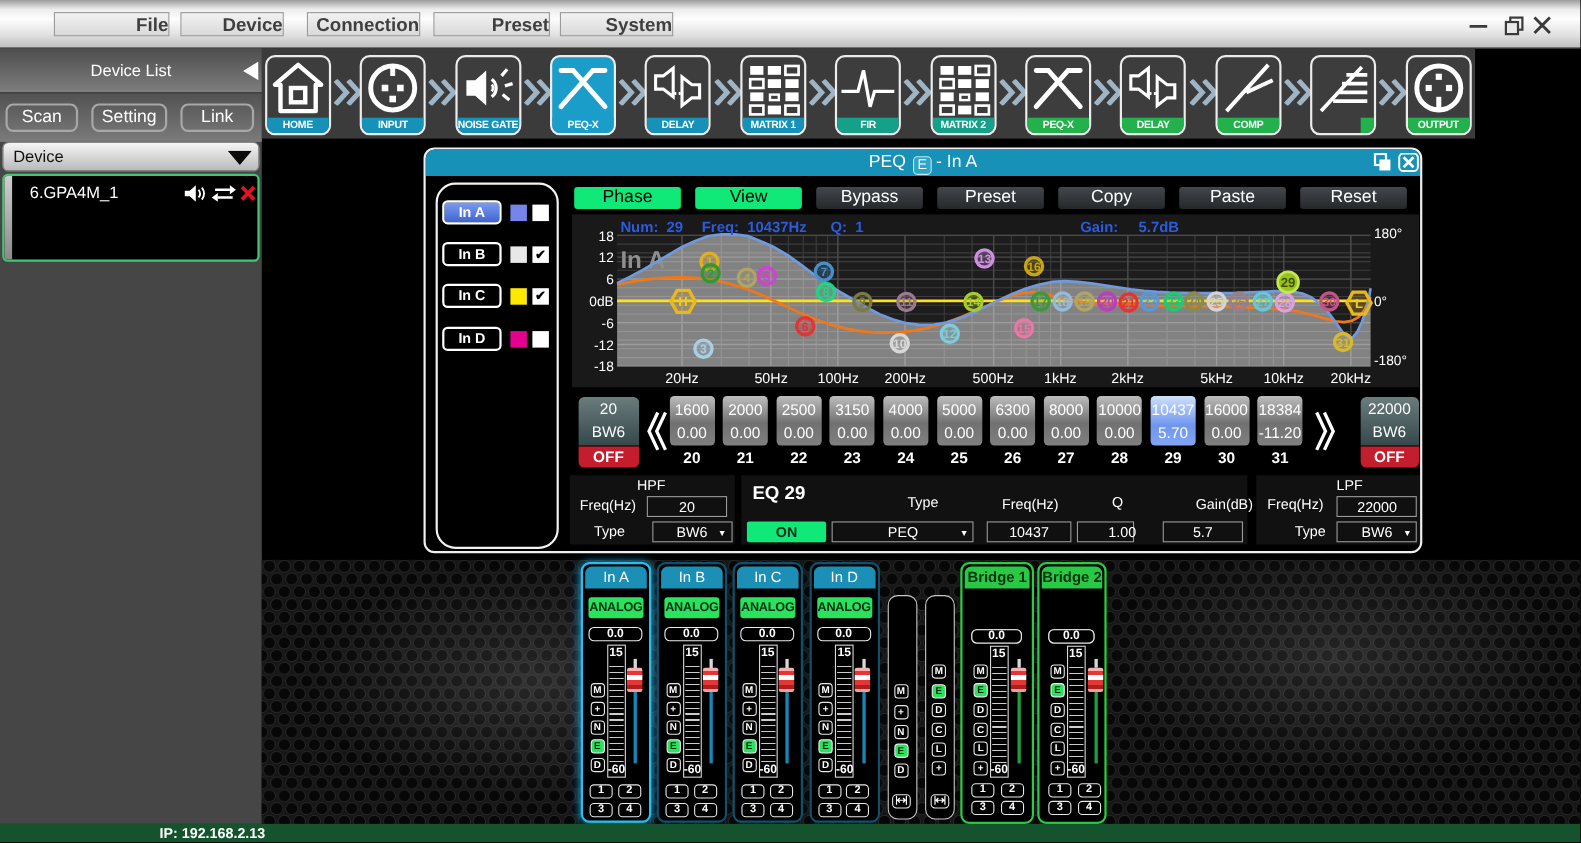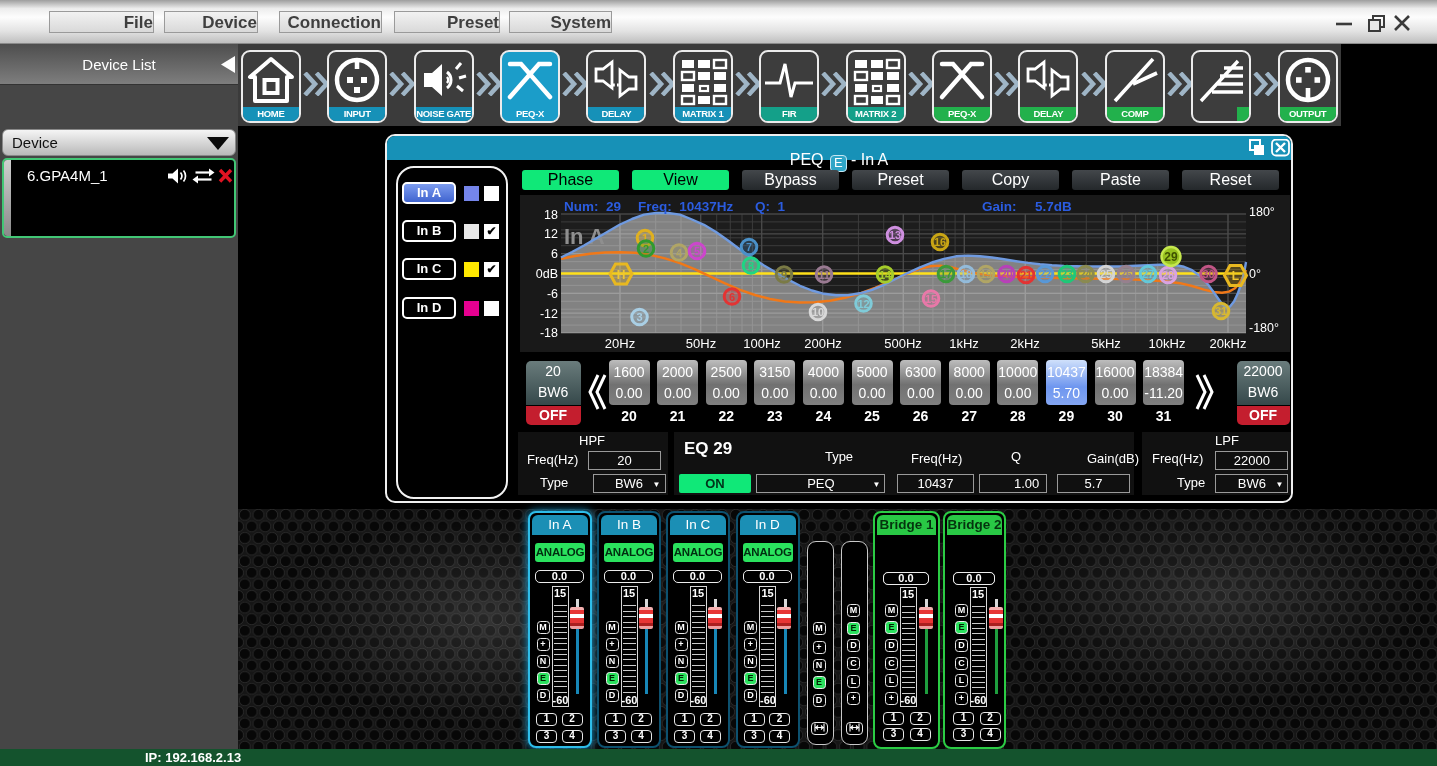--- a/index.html
+++ b/index.html
@@ -119,20 +119,25 @@
       <rect x="39" y="12" width="11" height="11" fill="#e8e8e8" stroke="#3a3a3a" stroke-width="2"></rect>
       <path d="M65 8 L79 22 M79 8 L65 22" stroke="#3a3a3a" stroke-width="2.6" fill="none"></path>
     </svg>
   </div>
   <div id="sidebar" class="abs">
     <div id="dlhead" class="abs">Device List
       <svg class="abs" style="left:221px;top:12px;" width="14" height="17">
           <polygon points="14,0 14,17 0,8.5" fill="#fff"></polygon>
         </svg>
     </div>
+    <div id="scanrow" class="abs">
+      <div class="sbtn" style="left:5px;width:66px;">Scan</div>
+      <div class="sbtn" style="left:83px;width:69px;">Setting</div>
+      <div class="sbtn" style="left:164px;width:67px;">Link</div>
+    </div>
     <div id="devdrop" class="abs">Device
       <svg class="abs" style="left:204px;top:7px;" width="22" height="13">
           <polygon points="0,0 22,0 11,13" fill="#0a0a0a"></polygon>
         </svg>
     </div>
     <div id="devitem" class="abs">
       <div style="position:absolute;left:0;top:0;width:7px;height:100%;background:linear-gradient(180deg,#cfcfcf,#8a8a8a);border-radius:3px 0 0 3px;"></div>
       <span style="position:absolute;left:23px;top:7px;">6.GPA4M_1</span>
       <svg class="abs" style="left:163px;top:7px;" width="66" height="18" viewBox="0 0 66 18">
         <polygon points="1,6.5 5.5,6.5 11,1.5 11,16.5 5.5,11.5 1,11.5" fill="#fff"></polygon>
@@ -485,21 +490,21 @@
         <div class="nbtn" style="left:34.5px;top:199.5px;">2</div>
         <div class="nbtn" style="left:8px;top:215.5px;">3</div>
         <div class="nbtn" style="left:34.5px;top:215.5px;">4</div>
       </div>
     </div>
   <div id="statusbar" class="abs">
       <span style="position:absolute;left:145px;">IP: 192.168.2.13</span>
     </div>
   <div id="dialog" class="abs">
     <div id="dtitle" class="abs">
-      <div style="position:absolute;left:0;top:12px;width:100%;text-align:center;line-height:24px;font-size:16px;">PEQ <span style="display:inline-block;width:17px;height:17px;border:1.5px solid #c6e6f2;border-radius:4px;background:#2fa5c7;line-height:14px;font-size:13px;vertical-align:-1.5px;margin:0 4px 0 2px;">E</span>- In A</div>
+      <div style="position:absolute;left:0;top:0;width:100%;text-align:center;line-height:24px;font-size:16px;">PEQ <span style="display:inline-block;width:17px;height:17px;border:1.5px solid #c6e6f2;border-radius:4px;background:#2fa5c7;line-height:14px;font-size:13px;vertical-align:-1.5px;margin:0 4px 0 2px;">E</span>- In A</div>
       <svg class="abs" style="left:860px;top:3px;" width="48" height="18" viewBox="0 0 48 18">
         <rect x="3" y="1" width="10" height="10" fill="none" stroke="#fff" stroke-width="2"></rect>
         <rect x="7" y="6" width="10" height="10" fill="#fff"></rect>
         <rect x="25" y="0.5" width="17" height="16" rx="4" fill="none" stroke="#fff" stroke-width="1.8"></rect>
         <path d="M29 4 L38 13 M38 4 L29 13" stroke="#fff" stroke-width="2.4"></path>
       </svg>
     </div>
     <div id="leftpanel" class="abs"></div>
     <div class="inbtn" style="top:45.5px;background:linear-gradient(180deg,#7c9cf0,#4064cf);">In A</div>
     <div class="inbtn" style="top:83.5px;">In B</div>
@@ -726,21 +731,21 @@
         <div class="ctl-box" style="left:201px;top:18.6px;width:73px;">20</div>
         <div class="ctl-label" style="left:153px;top:43px;">Type</div>
         <div class="ctl-box" style="left:205.5px;top:41.7px;width:73px;">BW6<span style="position:absolute;right:4px;top:1px;font-size:8px;">▼</span></div>
         <div class="abs" style="left:297px;top:7px;color:#fff;font-size:17px;font-weight:bold;">EQ 29</div>
         <div class="abs" style="left:292px;top:41.7px;width:72px;height:19px;background:#10e878;border-radius:2px;color:#033;font-size:13px;font-weight:bold;text-align:center;line-height:19px;color:#00331a;">ON</div>
         <div class="ctl-label" style="left:422.0px;top:17px;width:60px;text-align:center;">Type</div>
         <div class="ctl-box" style="left:369.4px;top:41.7px;width:129px;">PEQ<span style="position:absolute;right:4px;top:1px;font-size:8px;">▼</span></div>
         <div class="ctl-label" style="left:524px;top:18.5px;">Freq(Hz)</div>
         <div class="ctl-box" style="left:510px;top:41.7px;width:77px;">10437</div>
         <div class="ctl-label" style="left:619.0px;top:17px;width:20px;text-align:center;">Q</div>
-        <div class="ctl-box" style="left:591.6px;top:41.7px;width:68px;padding-left:28px;">1.00</div>
+        <div class="ctl-box" style="left:591.6px;top:41.7px;width:52px;padding-left:28px;">1.00</div>
         <div class="ctl-label" style="left:700px;top:18.5px;">Gain(dB)</div>
         <div class="ctl-box" style="left:670px;top:41.7px;width:73px;">5.7</div>
         <div class="ctl-label" style="left:810.0px;top:1px;width:60px;text-align:center;">LPF</div>
         <div class="ctl-label" style="left:765px;top:18.5px;">Freq(Hz)</div>
         <div class="ctl-box" style="left:828.4px;top:18.6px;width:73px;">22000</div>
         <div class="ctl-label" style="left:790px;top:43px;">Type</div>
         <div class="ctl-box" style="left:828.4px;top:41.7px;width:73px;">BW6<span style="position:absolute;right:4px;top:1px;font-size:8px;">▼</span></div>
       </div>
   </div>
 </div>

